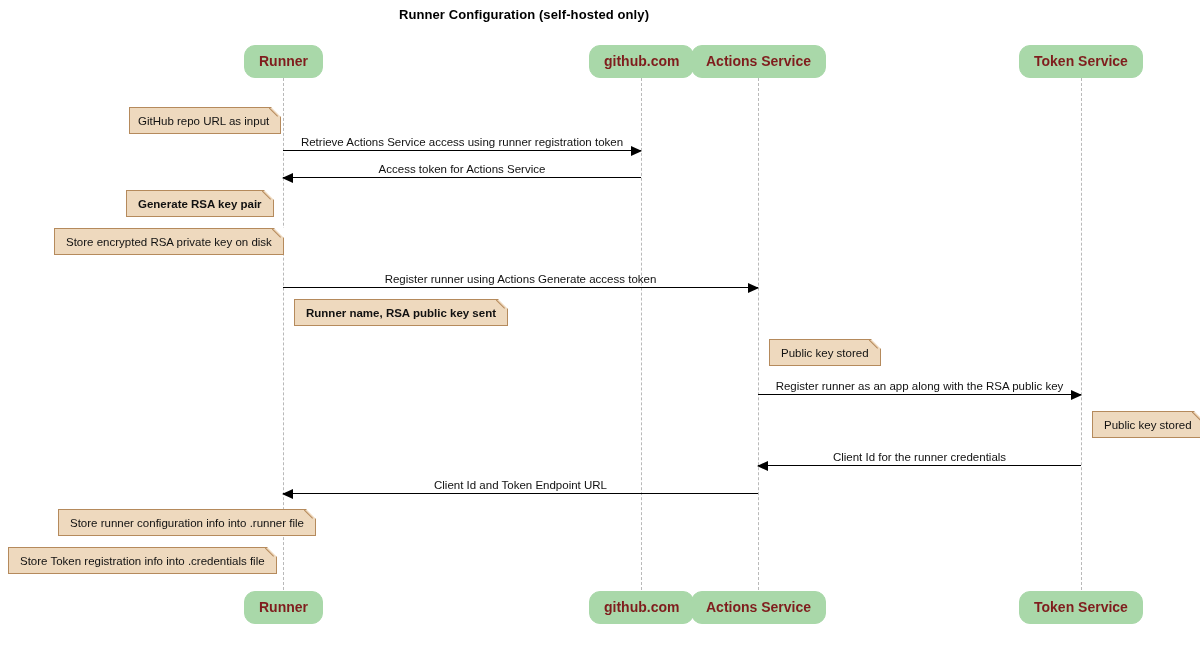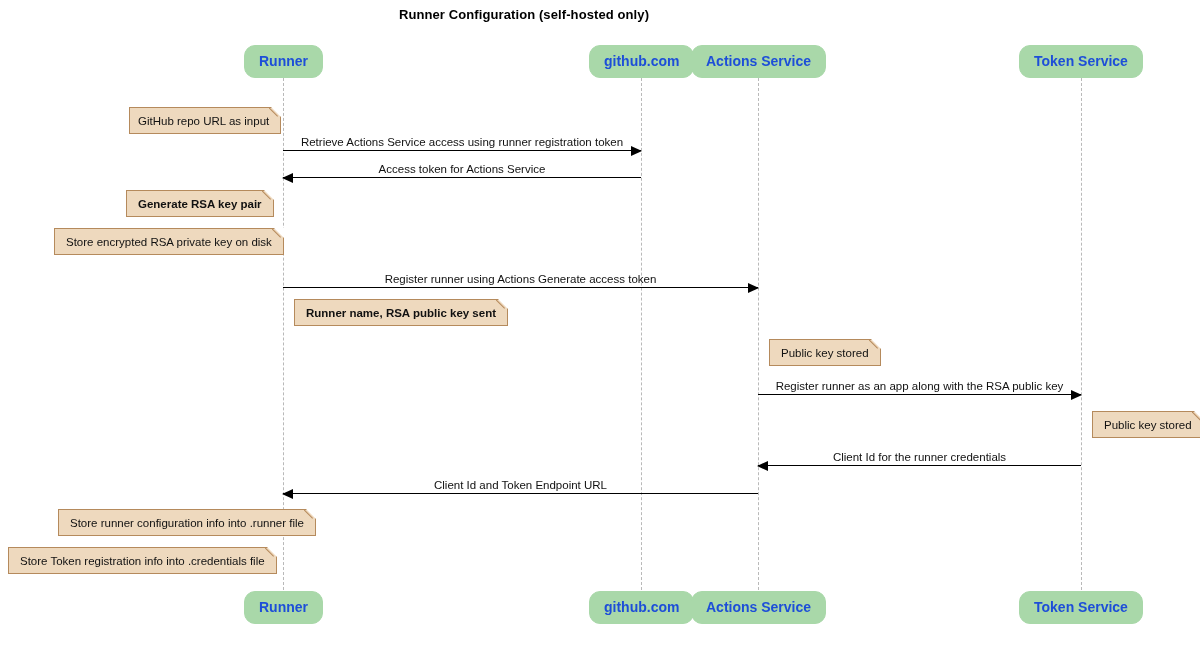--- a/index.html
+++ b/index.html
@@ -38,21 +38,21 @@
     position: absolute;
     box-sizing: border-box;
     background: #a9d8a9;
     border: 1px solid #a9d8a9;
     border-radius: 11px;
     height: 33px;
     line-height: 31px;
     text-align: center;
     font-size: 14px;
     font-weight: bold;
-    color: #1d4ed8;
+    color: #7f1d1d;
     white-space: nowrap;
     padding: 0 14px;
   }
   .msg {
     position: absolute;
     height: 0;
     border-top: 1.4px solid #000000;
     text-decoration: underline;
   }
   .msg .label {

